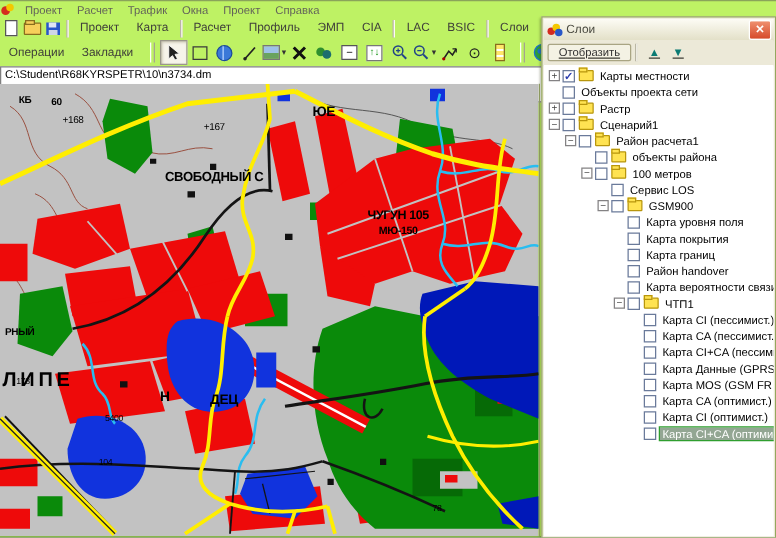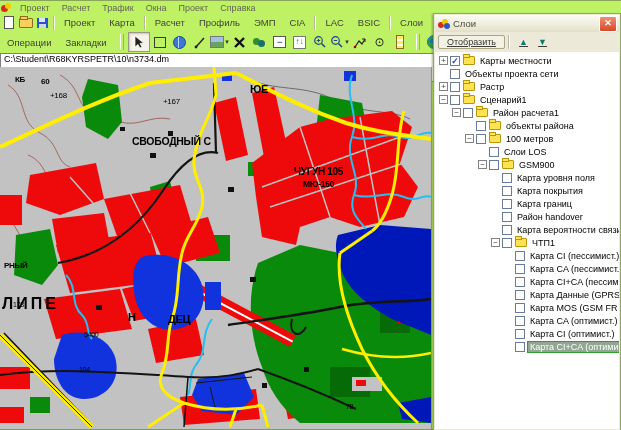--- a/index.html
+++ b/index.html
@@ -398,21 +398,21 @@
         </div>
       <div class="trow" style="padding-left:30px">
           <span class="exp">−</span>
           <span class="cbx"></span>
           <span class="folder"></span>
           <span class="tlabel">100 метров</span>
         </div>
       <div class="trow" style="padding-left:43px">
           <span class="exp-spacer"></span>
           <span class="cbx"></span>
-          <span class="tlabel">Слои LOS</span>
+          <span class="tlabel">Сервис LOS</span>
         </div>
       <div class="trow" style="padding-left:43px">
           <span class="exp">−</span>
           <span class="cbx"></span>
           <span class="folder"></span>
           <span class="tlabel">GSM900</span>
         </div>
       <div class="trow" style="padding-left:56px">
           <span class="exp-spacer"></span>
           <span class="cbx"></span>

